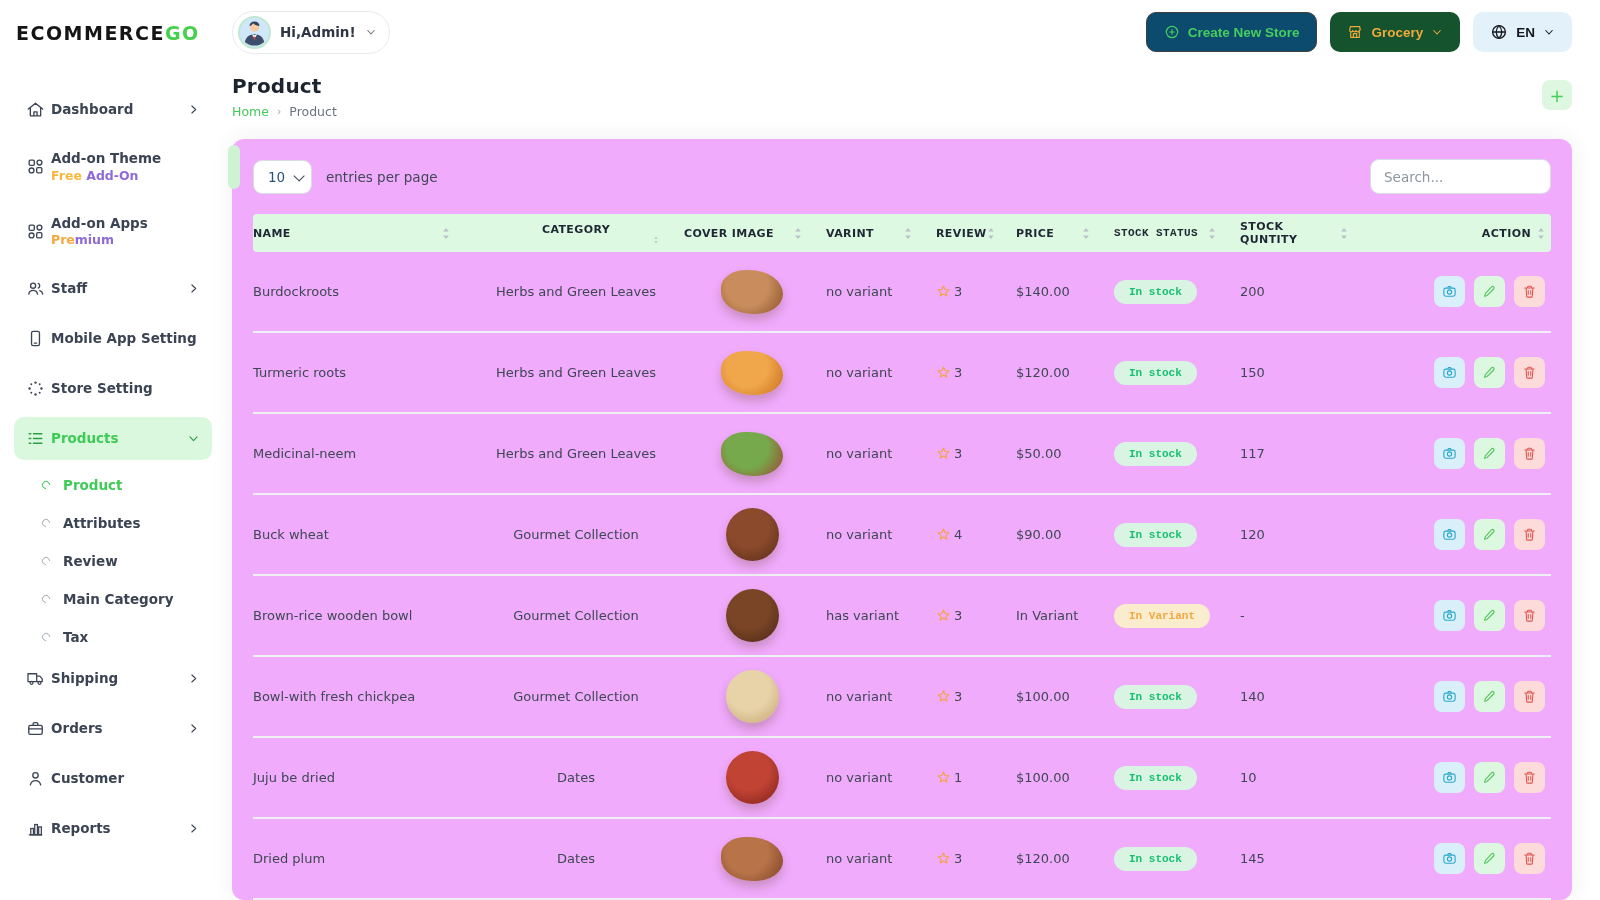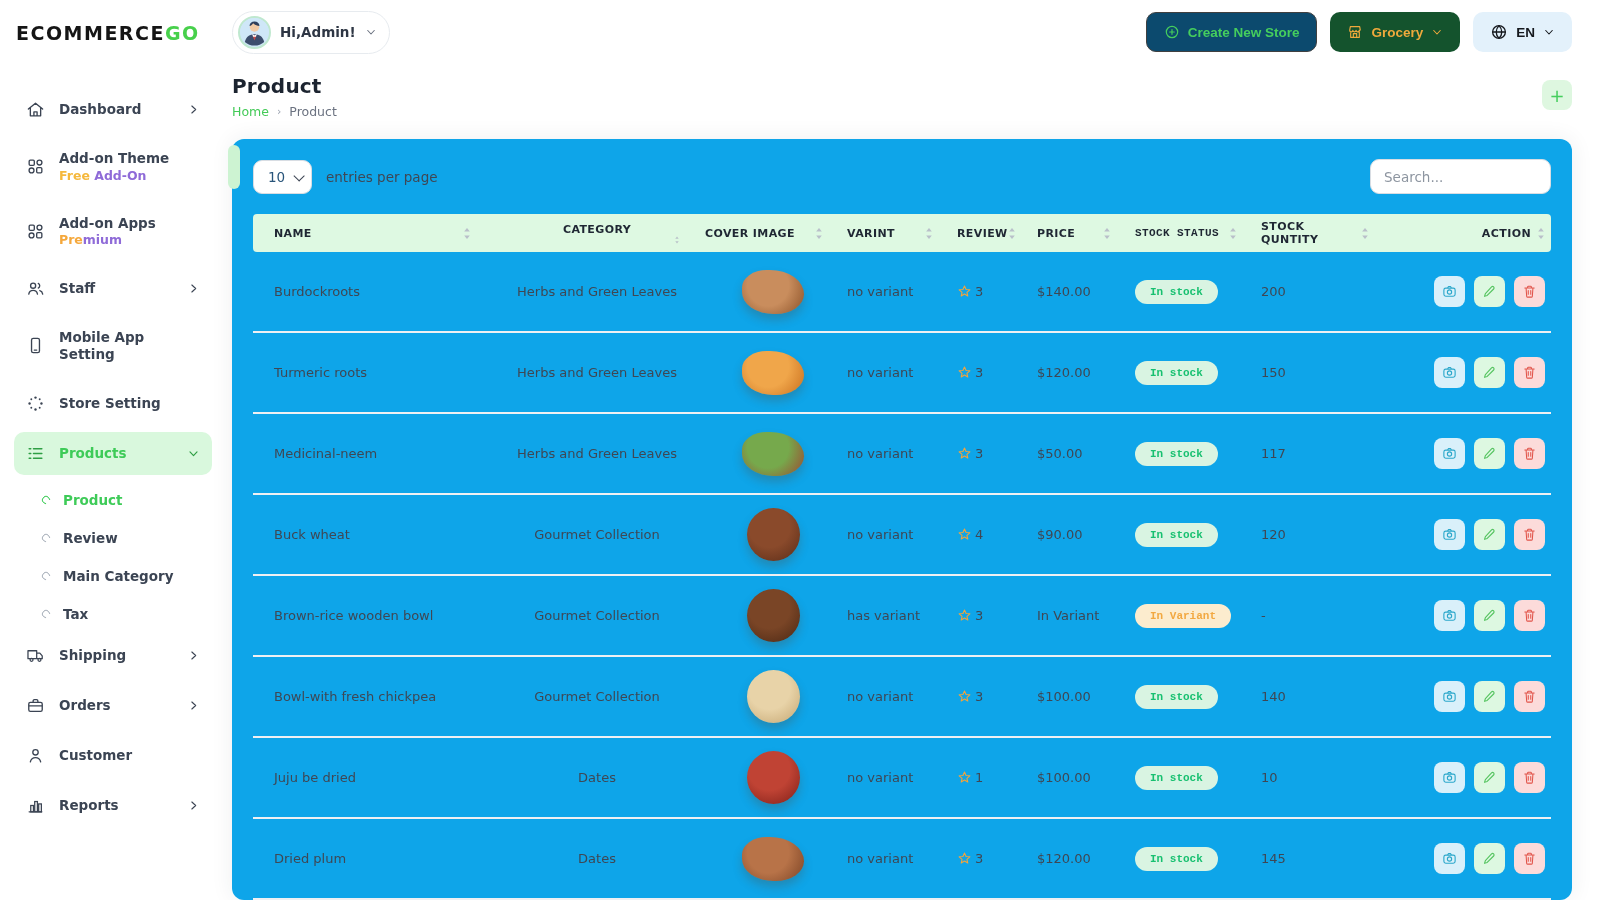--- a/index.html
+++ b/index.html
@@ -5,21 +5,21 @@
   * { margin:0; padding:0; box-sizing:border-box; }
   html,body { width:1600px; height:900px; overflow:hidden; background:#ffffff;
     font-family:"DejaVu Sans","Liberation Sans",sans-serif; color:#3b4453; }
 
   .app { display:flex; width:1600px; height:900px; }
 
   
   .sidebar { width:222px; flex:0 0 222px; padding:22px 10px 10px 14px; background:#fff; }
   .brand { font-size:19px; font-weight:800; letter-spacing:1.5px; color:#151515; padding-left:2px; margin-bottom:44px; }
   .brand .accent { color:#47d04b; }
-  .s-item { display:flex; align-items:center; gap:14px; padding:12px 12px; border-radius:10px;
+  .s-item { display:flex; align-items:center; gap:6px; padding:12px 12px; border-radius:10px;
     cursor:pointer; color:#3b4453; margin-bottom:7px; }
   .s-item .s-ic { width:19px; height:19px; flex:0 0 19px; color:#3b4453; }
   .s-item .s-lab { font-size:13.5px; font-weight:600; line-height:1.25; }
   .s-item .s-sub { font-size:12.5px; font-weight:700; margin-top:1px; }
   .s-item .chev { margin-left:auto; width:13px; height:13px; color:#3b4453; }
   .s-item.active { background:#d9f8dd; color:#3ecb58; }
   .s-item.active .s-ic, .s-item.active .chev { color:#2e9e44; }
   .s-item.active .s-lab { color:#3ecb58; }
   .s-subitem { display:flex; align-items:center; gap:13px; padding:10px 12px 10px 28px;
     font-size:13.5px; font-weight:600; color:#3b4453; cursor:pointer; margin-bottom:2px; }
@@ -52,21 +52,21 @@
   .page-title { font-size:20px; font-weight:700; color:#1c2430; letter-spacing:.2px; }
   .crumbs { display:flex; align-items:center; gap:8px; margin-top:6px; font-size:12.5px; }
   .crumb-home { color:#43ca57; cursor:pointer; }
   .crumb-sep { color:#9aa2af; font-size:11px; }
   .crumb-cur { color:#6b7280; }
   .add-btn { margin-left:auto; width:30px; height:30px; border-radius:8px; background:#def7e0;
     color:#45ce5d; font-size:18px; display:flex; align-items:center; justify-content:center;
     cursor:pointer; margin-top:6px; }
 
   
-  .card { position:relative; margin-top:20px; background:#0ea5e9; border-radius:12px;
+  .card { position:relative; margin-top:20px; background:#f0abfc; border-radius:12px;
     box-shadow:0 0 22px rgba(40,50,60,.08); flex:1; padding:20px 21px 0 21px; }
   .accent-tab { position:absolute; left:-4px; top:6px; width:12px; height:44px;
     background:#cdf3d2; border-radius:6px; }
   .card-toolbar { display:flex; align-items:center; margin-bottom:20px; }
   .psize-wrap { position:relative; }
   .psize { appearance:none; -webkit-appearance:none; width:59px; height:34px; border:1px solid #d8dde3;
     border-radius:9px; background:#fff; font-size:13.5px; color:#28547a; padding:0 0 0 14px;
     font-family:inherit; cursor:pointer; }
   .psize-wrap::after { content:""; position:absolute; right:11px; top:14px; width:7px; height:7px;
     border-right:1.8px solid #3b4453; border-bottom:1.8px solid #3b4453; transform:rotate(45deg) translateY(-3px);
@@ -74,21 +74,21 @@
   .entries-label { margin-left:14px; font-size:13.5px; color:#3f4754; }
   .search { margin-left:auto; width:181px; height:35px; border:1px solid #d8dde3; border-radius:9px;
     padding:0 13px; font-size:13.5px; color:#3f4754; font-family:inherit; }
   .search::placeholder { color:#8d95a0; }
 
   
   .thead { display:flex; align-items:center; background:#def9e2; border-radius:4px; height:38px; }
   .th { display:flex; align-items:center; font-size:11px; font-weight:700; letter-spacing:.4px;
     color:#1f2733; text-transform:uppercase; padding-right:6px; cursor:pointer; }
   .th .sort { width:8px; height:13px; margin-left:auto; margin-right:18px; flex:0 0 8px; }
-  .thead, .tr { padding-left:21px; }
+  .thead, .tr { }
   .col-name{width:221px;} .col-category{width:210px;flex-direction:column;} .col-cover{width:142px; justify-content:center;}
   .col-variant{width:110px;} .col-review{width:80px;} .col-price{width:98px;}
   .col-status{width:126px;font-family:Liberation Mono, monospace;} .col-qty{width:132px;}
   .col-action{flex:1; justify-content:flex-end;}
   .th.col-action .sort { margin-right:0; margin-left:6px; }
   .th.col-cover { justify-content:flex-start;text-align:center; }
 
   .tr { display:flex; align-items:center; height:81px; border-bottom:2px solid #eef0f3; }
   .td { display:flex; align-items:center; font-size:13px; color:#3f4754; padding-right:6px; }
   .td.col-cover { justify-content:center; }
@@ -264,20 +264,24 @@
           <svg class="chev">
             <use href="#i-chev-d"></use>
           </svg>
         </div>
         <div class="s-subitem active">
       <span class="dot"></span>
       <span>Product</span>
         </div>
         <div class="s-subitem ">
       <span class="dot"></span>
+      <span>Attributes</span>
+        </div>
+        <div class="s-subitem ">
+      <span class="dot"></span>
       <span>Review</span>
         </div>
         <div class="s-subitem ">
       <span class="dot"></span>
       <span>Main Category</span>
         </div>
         <div class="s-subitem ">
       <span class="dot"></span>
       <span>Tax</span>
         </div>

